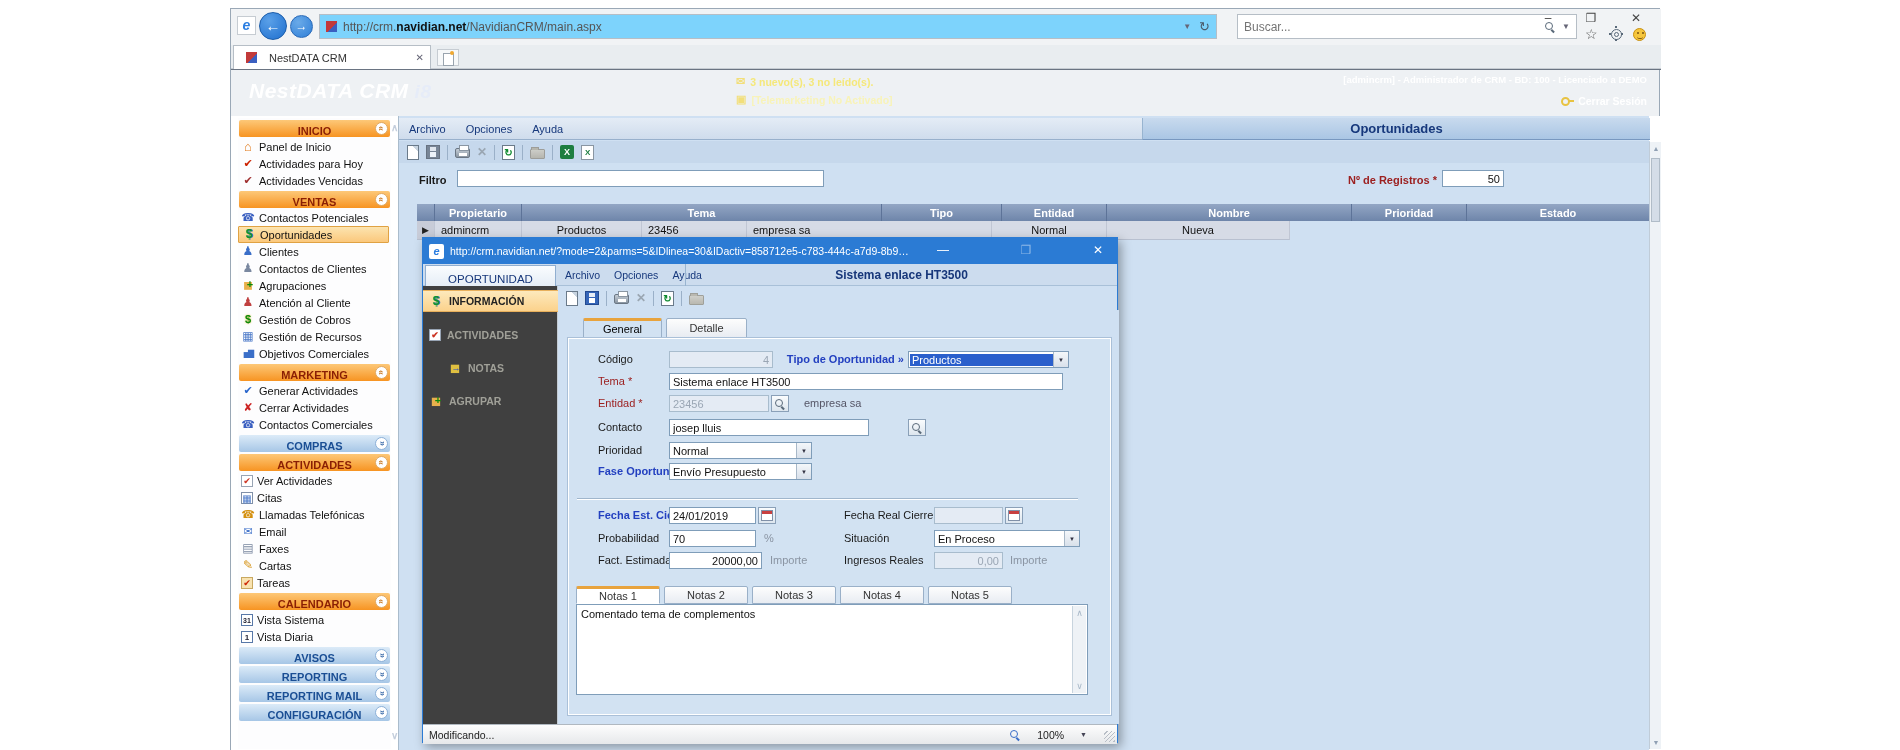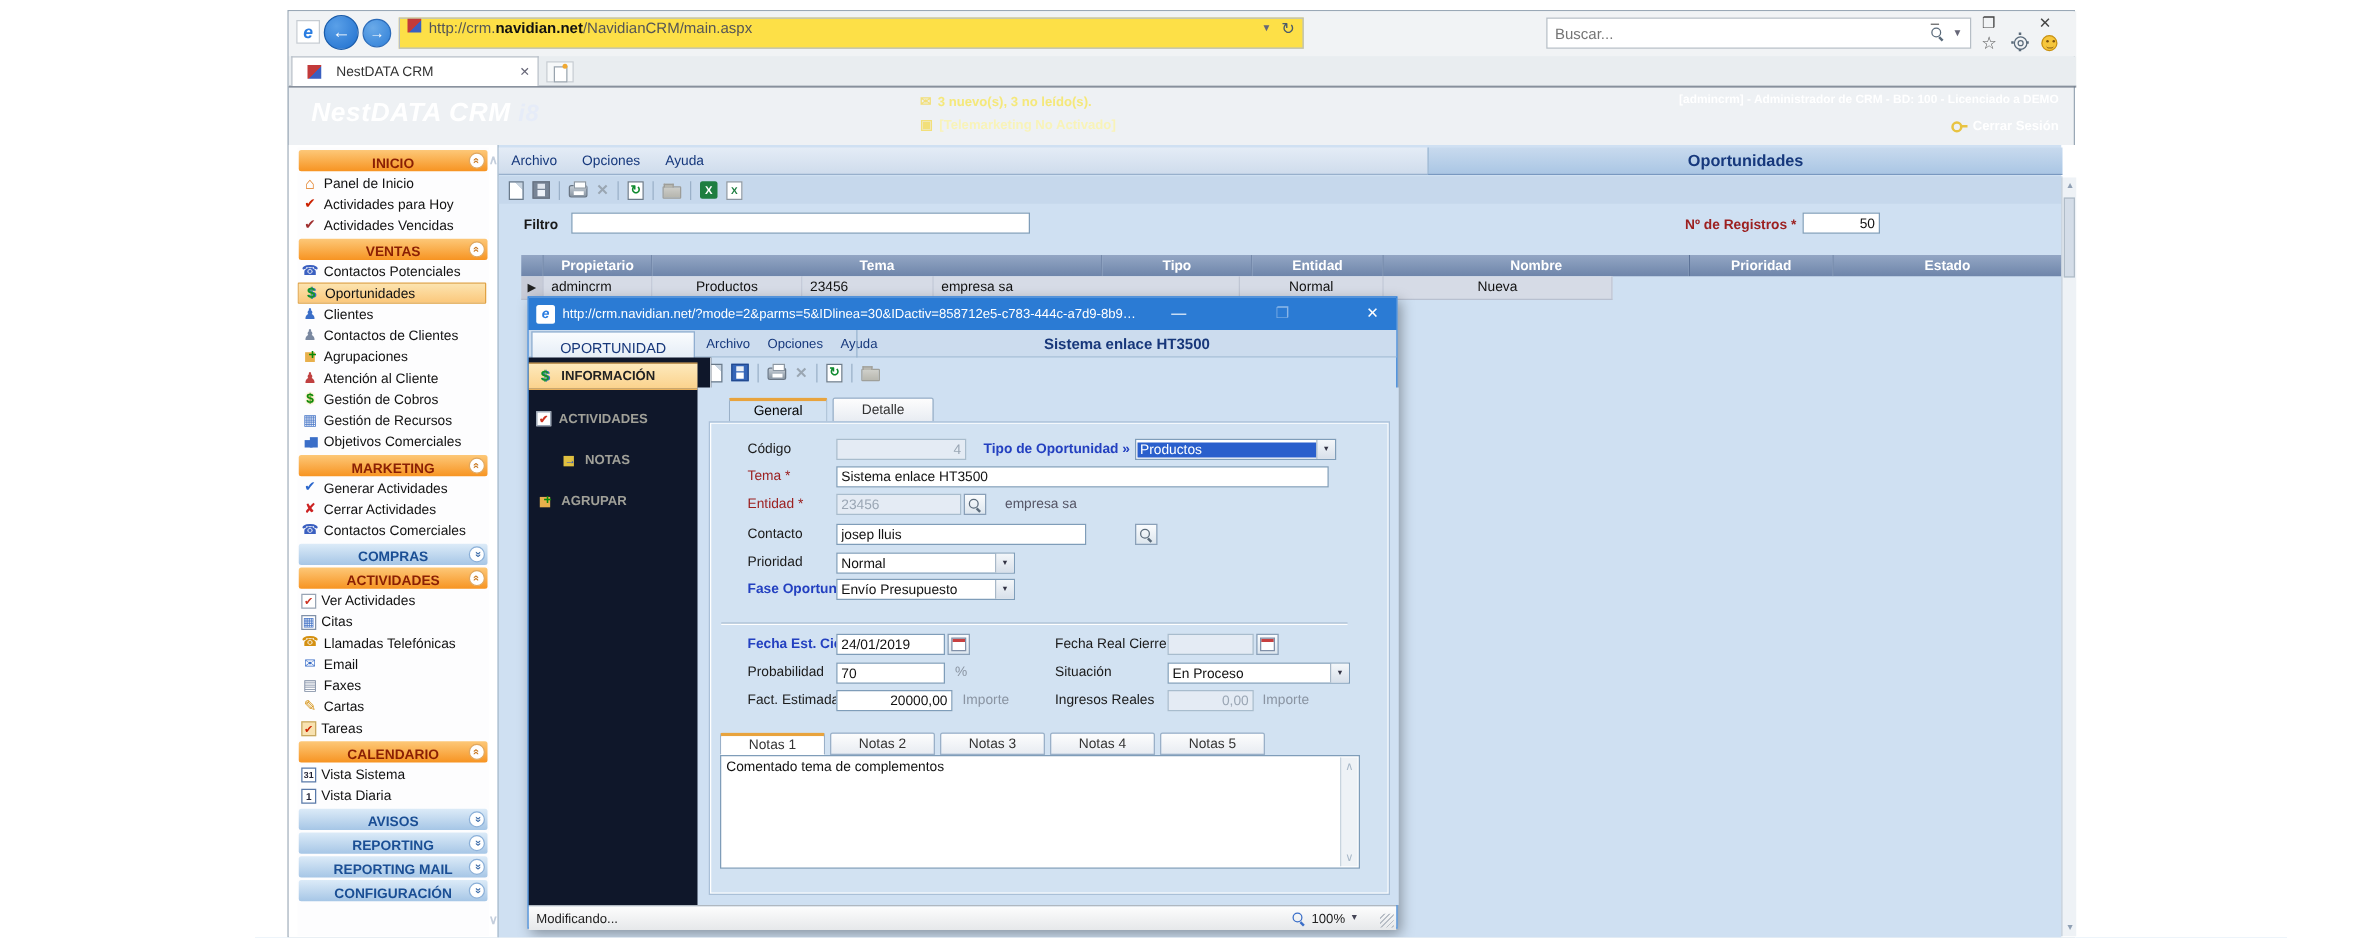--- a/index.html
+++ b/index.html
@@ -7,21 +7,21 @@
 
   
   .bwin{position:absolute;left:230px;top:8px;width:1430px;height:742px;background:#eef1f4;border:1px solid #9aa8b6;}
 
   
   .chrome{position:absolute;left:0;top:0;width:1430px;height:36px;background:#f1f3f5;}
   .ie-box{position:absolute;left:6px;top:7px;width:19px;height:19px;background:#fff;border:1px solid #c6ccd2;color:#2a7de1;font-size:14px;font-weight:700;font-style:italic;text-align:center;line-height:17px;}
   .navbtn{position:absolute;border-radius:50%;color:#fff;text-align:center;}
   .back{left:28px;top:3px;width:28px;height:28px;background:radial-gradient(circle at 35% 30%,#5aa0e8,#1f6fce);border:1px solid #1a5caa;font-size:15px;line-height:26px;}
   .fwd{left:59px;top:6px;width:23px;height:23px;background:radial-gradient(circle at 35% 30%,#6aaae8,#2f7fd8);border:1px solid #2a6ab8;font-size:12px;line-height:21px;}
-  .urlbar{position:absolute;left:88px;top:5px;width:724px;height:25px;background:#fde047;border:1px solid #b6bec6;display:flex;align-items:flex-start;}
+  .urlbar{position:absolute;left:88px;top:5px;width:898px;height:25px;background:#7dd3fc;border:1px solid #b6bec6;display:flex;align-items:center;}
   .favicon{width:11px;height:11px;background:linear-gradient(135deg,#c23a3a 55%,#3a5fc0 55%);margin:0 6px 0 6px;flex:0 0 11px;}
   .url-txt{font-size:12px;color:#555;white-space:nowrap;overflow:hidden;}
   .url-txt b{color:#111;}
   .urlbar .right-ic{margin-left:auto;display:flex;align-items:center;gap:8px;padding-right:6px;}
   .caret{font-size:8px;color:#667;}
   .refresh-g{font-size:13px;color:#4a5a6a;}
   .searchbox{position:absolute;left:1006px;top:5px;width:340px;height:25px;background:#fff;border:1px solid #b6bec6;display:flex;align-items:center;padding:0 6px;}
   .searchbox input{border:none;outline:none;flex:1;font-size:12px;color:#777;background:transparent;}
   .mag{width:12px;height:12px;position:relative;display:inline-block;flex:0 0 12px;}
   .mag::before{content:"";position:absolute;left:1px;top:1px;width:6px;height:6px;border:1.5px solid #5a6a7a;border-radius:50%;}
@@ -165,42 +165,42 @@
   .m-title .ie-sm{width:15px;height:15px;background:#fff;border-radius:2px;color:#2a7de1;font-size:11px;font-weight:700;font-style:italic;text-align:center;line-height:14px;margin:0 6px;}
   .m-url{font-size:10.5px;white-space:nowrap;overflow:hidden;text-overflow:ellipsis;width:460px;}
   .m-ctl{position:absolute;top:2px;width:30px;height:20px;text-align:center;font-size:12px;color:#fff;line-height:20px;}
   .m-ctl.dim{opacity:.45;}
   .m-head{position:absolute;left:0;top:26px;width:100%;height:22px;background:#ccdcee;border-bottom:1px solid #a8c0d8;}
   .opp-box{position:absolute;left:2px;top:1px;width:131px;height:28px;background:linear-gradient(#fafcfe,#dfe9f4);border:1px solid #90aed0;display:flex;align-items:center;justify-content:center;font-size:11.5px;font-weight:400;color:#17377a;}
   .m-menu{position:absolute;left:142px;top:0;height:22px;display:flex;align-items:center;gap:14px;}
   .m-menu .menu-item{font-size:10.5px;}
   .m-band{position:absolute;left:262px;top:0;right:0;height:22px;border-left:1px solid #98b4d0;display:flex;align-items:center;justify-content:center;font-size:12px;font-weight:700;color:#17377a;}
   .m-toolbar{position:absolute;left:135px;top:48px;width:561px;height:24px;display:flex;align-items:center;gap:7px;padding-left:8px;}
-  .m-nav{position:absolute;left:0;top:48px;width:146px;height:438px;background:#0f172a;border-right:1px solid #c4ccd4;}
+  .m-nav{position:absolute;left:0;top:48px;width:135px;height:438px;background:#404040;border-right:1px solid #c4ccd4;}
   .mnav-item{position:absolute;left:0;width:135px;height:22px;display:flex;align-items:center;gap:6px;padding-left:6px;font-size:10.5px;font-weight:700;color:#a0a098;}
   .mnav-item.selected{background:linear-gradient(#fde9bc,#fbd28c);border-top:1px solid #e8b05c;border-bottom:1px solid #e8b05c;color:#222;}
   .m-form{position:absolute;left:135px;top:72px;width:561px;height:414px;background:#cfe0f2;}
   .ftab{position:absolute;height:20px;background:linear-gradient(#fdfdfd,#e8ecf2);border:1px solid #9ab0c8;display:flex;align-items:center;justify-content:center;font-size:11px;color:#333;border-radius:2px 2px 0 0;}
   .ftab.active{background:#d2e2f2;border-bottom-color:#d2e2f2;border-top:3px solid #e8a33d;color:#000;}
   .panel{position:absolute;left:9px;top:27px;width:545px;height:379px;background:#d2e2f2;border:1px solid #aac0d8;box-shadow:inset 0 0 0 1px #fff;}
   .sel{position:absolute;height:17px;background:#fff;border:1px solid #7f9db9;display:flex;align-items:center;}
   .sel-txt{flex:1;font-size:11px;padding:0 3px;color:#111;white-space:nowrap;overflow:hidden;}
   .sel-btn{width:15px;height:100%;background:linear-gradient(#f4f7fa,#d8e0ea);border-left:1px solid #a8b8c8;font-size:6px;color:#334;display:flex;align-items:center;justify-content:center;}
   .sel.focused .sel-txt{background:#2a5fcc;color:#fff;margin:1px 0 1px 1px;padding:0 2px;}
   .mini-btn{position:absolute;width:18px;height:17px;border:1px solid #8aa0b8;background:linear-gradient(#fafcfe,#dde6ee);display:flex;align-items:center;justify-content:center;}
   .calico{width:12px;height:11px;background:linear-gradient(#c84040 0 3px,#fff 3px);border:1px solid #8090a8;}
   .divline{position:absolute;border-top:1px solid #a0b6cc;border-bottom:1px solid #fff;}
   .ntab{height:18px;background:linear-gradient(#fdfdfd,#e8ecf2);border:1px solid #9ab0c8;display:flex;align-items:center;justify-content:center;font-size:11px;color:#333;border-radius:2px 2px 0 0;flex:0 0 84px;}
   .ntab.active{background:#fff;border-bottom-color:#fff;border-top:3px solid #e8a33d;}
   .ntabs{position:absolute;left:8px;top:248px;display:flex;gap:4px;}
   .notas{position:absolute;left:8px;top:266px;width:512px;height:91px;background:#fff;border:1px solid #7f9db9;font-size:11px;color:#111;padding:3px 20px 3px 4px;}
   .notas-scroll{position:absolute;right:1px;top:1px;bottom:1px;width:14px;background:#eef2f6;border-left:1px solid #c8d4de;}
   .ns-ar{position:absolute;left:0;width:13px;text-align:center;font-size:9px;color:#a8b8c8;}
   .m-status{position:absolute;left:0;top:486px;width:100%;height:20px;background:linear-gradient(#fdfdfd,#e6e8ea);border-top:1px solid #b0b8c0;display:flex;align-items:center;padding:0 6px;font-size:10.5px;color:#222;}
-  .m-zoom{margin-left:auto;display:flex;align-items:center;gap:4px;margin-right:24px;}
+  .m-zoom{margin-left:auto;display:flex;align-items:center;gap:16px;margin-right:24px;}
   .m-zoom .zv{font-size:10.5px;color:#222;}
   .m-zoom .zc{font-size:7px;color:#445;}
   .grip{position:absolute;right:2px;bottom:2px;width:11px;height:11px;background:repeating-linear-gradient(135deg,transparent 0 2px,#b8bec6 2px 3px);}
 </style>
 </head>
 <body>
 
 <div class="canvas">
  <div class="bwin">
 

